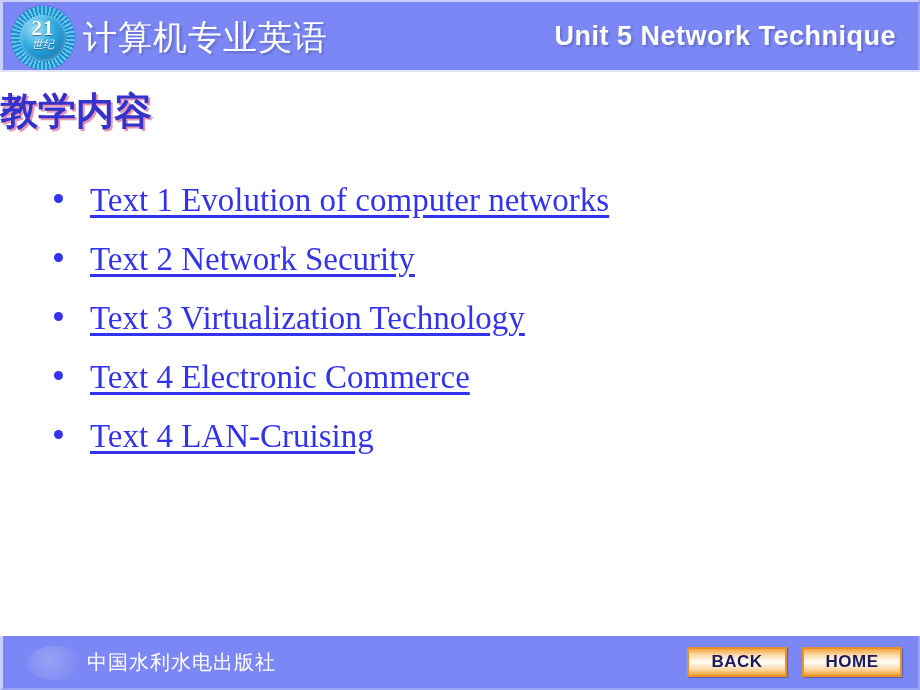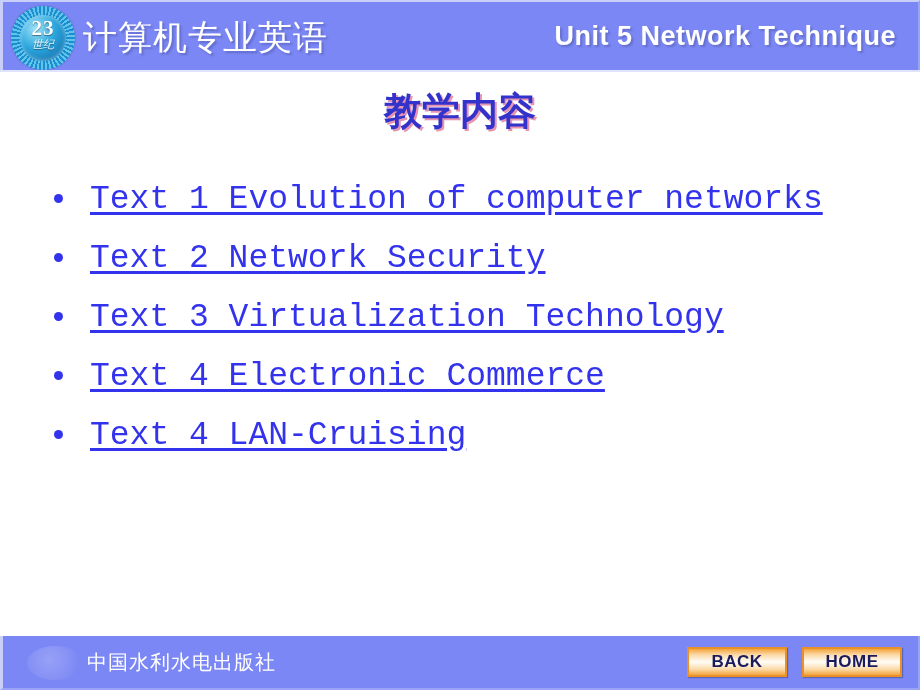--- a/index.html
+++ b/index.html
@@ -138,21 +138,20 @@
     width: 920px;
     height: 564px;
     background: #ffffff;
   }
 
   .slide-title {
     position: absolute;
     left: 0;
     top: 14px;
     width: 920px;
-    text-align: center;
     font-family: "DejaVu Serif", "Liberation Serif", serif;
     font-weight: bold;
     font-size: 38px;
     line-height: 50px;
     color: #3333cc;
     text-shadow: 2px 2px 0 rgba(210,60,110,.55);
   }
 
   .bullet-list {
     position: absolute;
@@ -173,21 +172,21 @@
   .bullet-dot {
     position: absolute;
     left: 8px;
     top: 24px;
     width: 9px;
     height: 9px;
     border-radius: 50%;
     background: #3333ee;
   }
   .bullet-link {
-    font-family: Liberation Mono, monospace;
+    font-family: Liberation Serif, serif;
     font-size: 33px;
     line-height: 40px;
     color: #3333ee;
     text-decoration: underline;
     text-underline-offset: 4px;
     white-space: nowrap;
     cursor: pointer;
   }
 
   
@@ -257,21 +256,21 @@
 </head>
 <body>
 
 <div class="slide">
 
   <div class="header">
 
     <div class="logo">
       <div class="logo-wreath"></div>
       <div class="logo-inner">
-        <div class="logo-21">23</div>
+        <div class="logo-21">21</div>
         <div class="logo-cn">世纪</div>
       </div>
     </div>
 
     <div class="header-cn-title">计算机专业英语</div>
     <div class="header-unit-title">Unit 5  Network Technique</div>
   </div>
   <div class="header-rule"></div>
 
   <div class="body-area">

